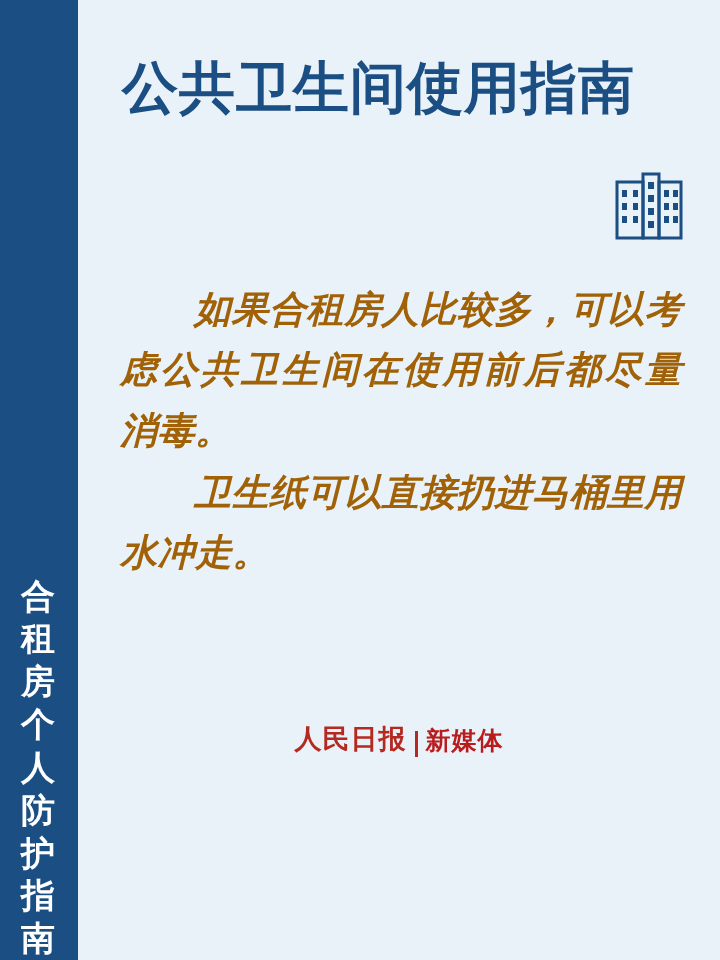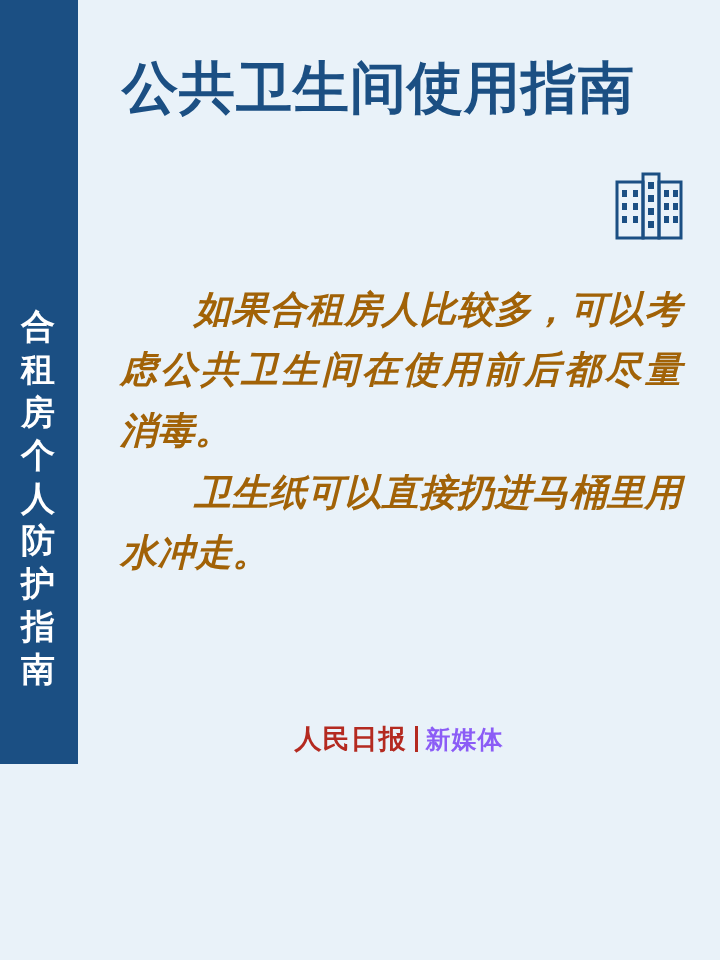--- a/index.html
+++ b/index.html
@@ -18,24 +18,24 @@
     height: 960px;
     background: #e9f2f9;
     overflow: hidden;
   }
   
   .side-band {
     position: absolute;
     left: 0;
     top: 0;
     width: 78px;
-    height: 764px;
+    height: 960px;
     background: #1b4f83;
     display: flex;
-    align-items: center;
+    align-items: flex-end;
     justify-content: center;
   }
   .side-band-text {
     margin-top: 232px;
     width: 46px;
     color: #ffffff;
     font-size: 34px;
     line-height: 1.26;
     letter-spacing: 2px;
     font-weight: 700;
@@ -83,39 +83,39 @@
     text-align: justify;
     font-style: italic;
   }
   .para { text-indent: 2em; margin-bottom: 2px; }
   .footer {
     position: absolute;
     left: 0;
     bottom: 44px;
     width: 642px;
     display: flex;
-    align-items: center;
+    align-items: flex-end;
     justify-content: center;
     gap: 0px;
   }
   .logo-cn {
     color: #b42a20;
     font-size: 27px;
     font-weight: 700;
     letter-spacing: 1px;
     font-family: "DejaVu Serif", "Liberation Serif", serif;
   }
   .logo-divider {
     width: 3px;
     height: 26px;
     background: #b42a20;
     margin: 0 8px;
   }
   .logo-sub {
-    color: #8b5cf6;
+    color: #b91c1c;
     font-size: 25px;
     font-weight: 700;
     letter-spacing: 1px;
   }
 </style>
 </head>
 <body>
 
 <div class="poster">
 

